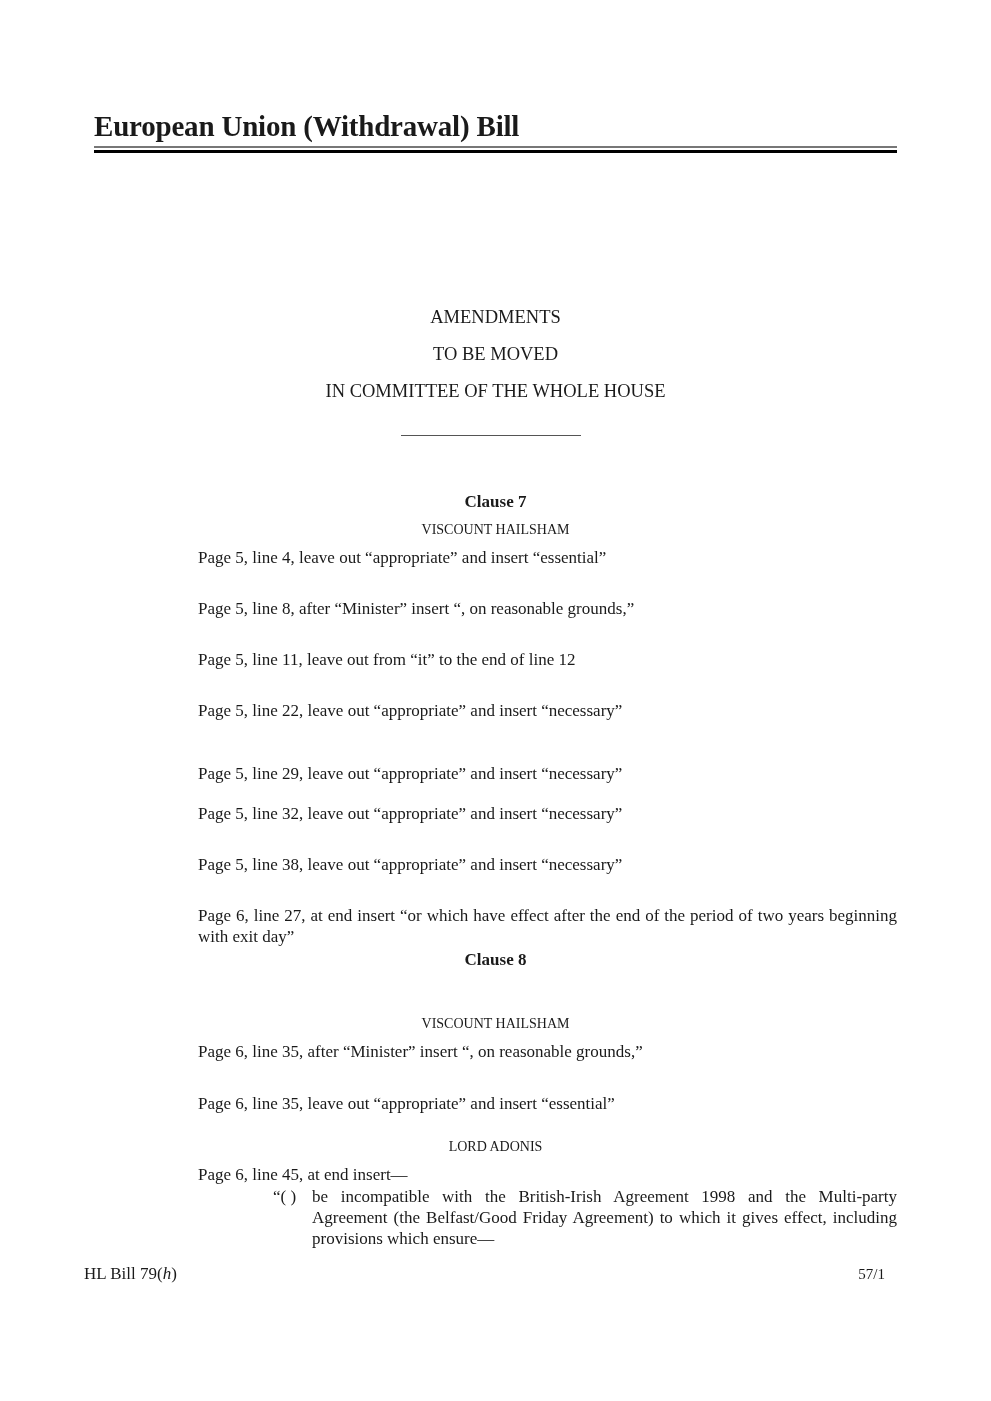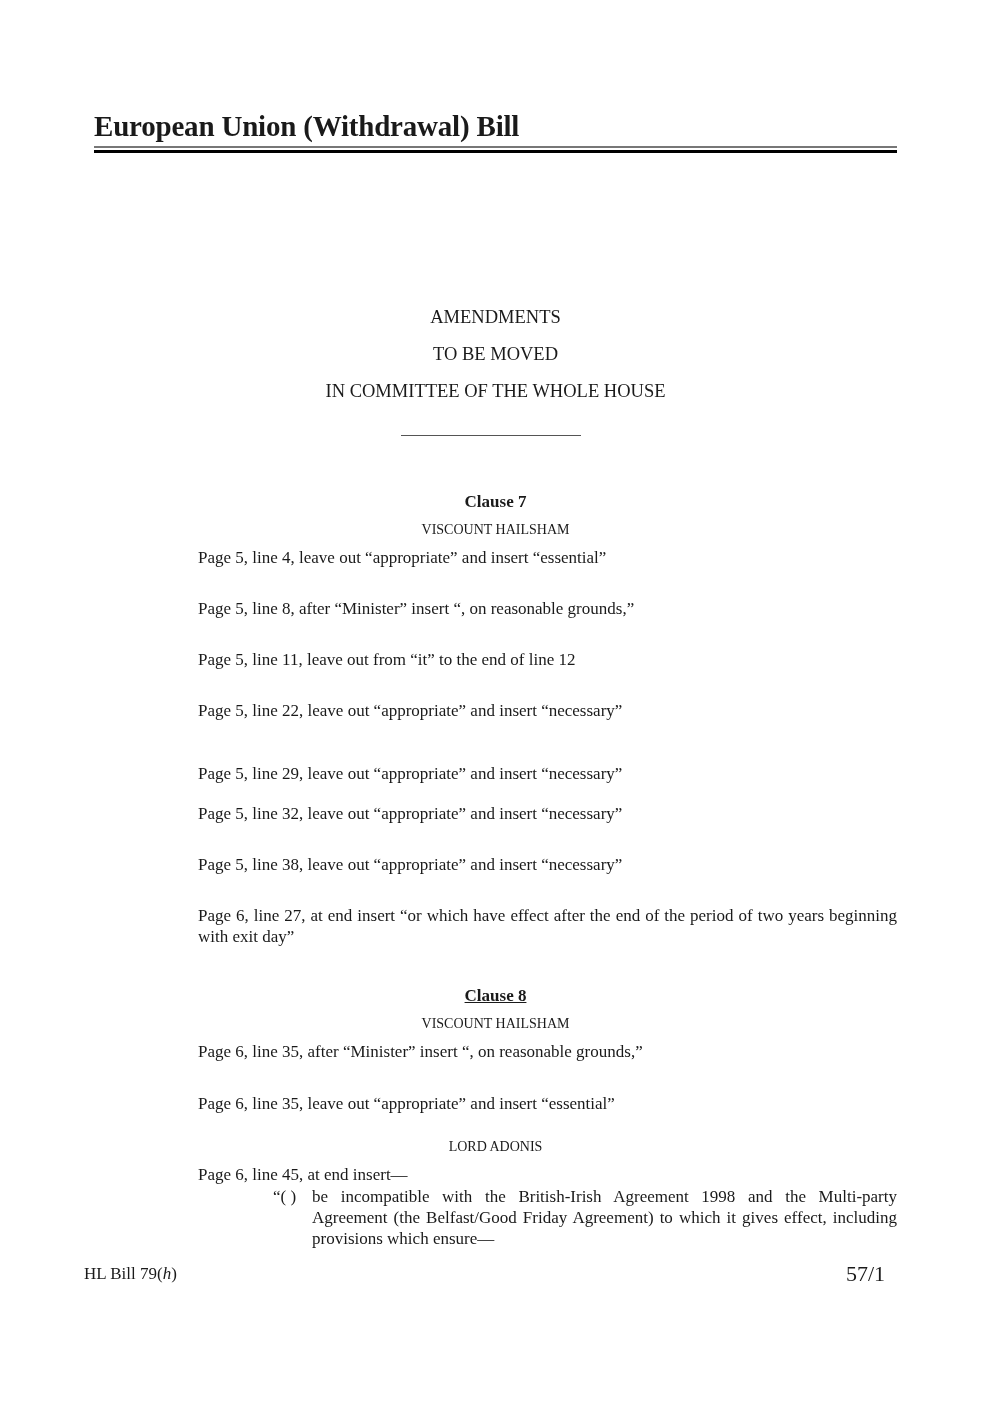--- a/index.html
+++ b/index.html
@@ -21,21 +21,21 @@
     .sponsor { font-size: 14px; }
     .amend {
       left: 198px; width: 699px; font-size: 17px; line-height: 21px; text-align: justify;
     }
     .quoted {
       left: 273px; width: 624px; font-size: 17px; line-height: 21px; text-align: justify;
     }
     .quoted .para-num { position: absolute; left: 0; top: 0; }
     .quoted .para-text { display: block; margin-left: 39px; text-align: justify; }
     .footer-left { left: 84px; top: 1264px; font-size: 17px; line-height: 20px; }
-    .footer-right { right: 106px; top: 1264px; font-size: 22px; line-height: 20px; }
+    .footer-right { right: 106px; top: 1264px; font-size: 15px; line-height: 20px; }
   </style>
 </head>
 <body>
 
 <div class="abs title">European Union (Withdrawal) Bill</div>
 <div class="abs rule-thin"></div>
 <div class="abs rule-thick"></div>
 
 <div class="abs center" style="top:305px;font-family:Liberation Serif, serif;">AMENDMENTS</div>
 <div class="abs center" style="top:342px;text-align:center;">TO BE MOVED</div>
@@ -47,21 +47,21 @@
 
 <div class="abs amend" style="top:547px;">Page 5, line 4, leave out “appropriate” and insert “essential”</div>
 <div class="abs amend" style="top:598px;">Page 5, line 8, after “Minister” insert “, on reasonable grounds,”</div>
 <div class="abs amend" style="top:649px;">Page 5, line 11, leave out from “it” to the end of line 12</div>
 <div class="abs amend" style="top:700px;">Page 5, line 22, leave out “appropriate” and insert “necessary”</div>
 <div class="abs amend" style="top:751px;margin-top:12px;">Page 5, line 29, leave out “appropriate” and insert “necessary”</div>
 <div class="abs amend" style="top:803px;">Page 5, line 32, leave out “appropriate” and insert “necessary”</div>
 <div class="abs amend" style="top:854px;">Page 5, line 38, leave out “appropriate” and insert “necessary”</div>
 <div class="abs amend" style="top:905px;">Page 6, line 27, at end insert “or which have effect after the end of the period of two years beginning with exit day”</div>
 
-<div class="abs center clause" style="top:969px;text-decoration:underline;">Clause 8</div>
+<div class="abs center clause" style="top:933px;">Clause 8</div>
 <div class="abs center sponsor" style="top:1012px;">VISCOUNT HAILSHAM</div>
 
 <div class="abs amend" style="top:1041px;font-family:Liberation Serif, serif;">Page 6, line 35, after “Minister” insert “, on reasonable grounds,”</div>
 <div class="abs amend" style="top:1093px;">Page 6, line 35, leave out “appropriate” and insert “essential”</div>
 
 <div class="abs center sponsor" style="top:1135px;">LORD ADONIS</div>
 <div class="abs amend" style="top:1164px;">Page 6, line 45, at end insert—</div>
 
 <div class="abs quoted" style="top:1186px;">
   <span class="para-num">“( )</span>

